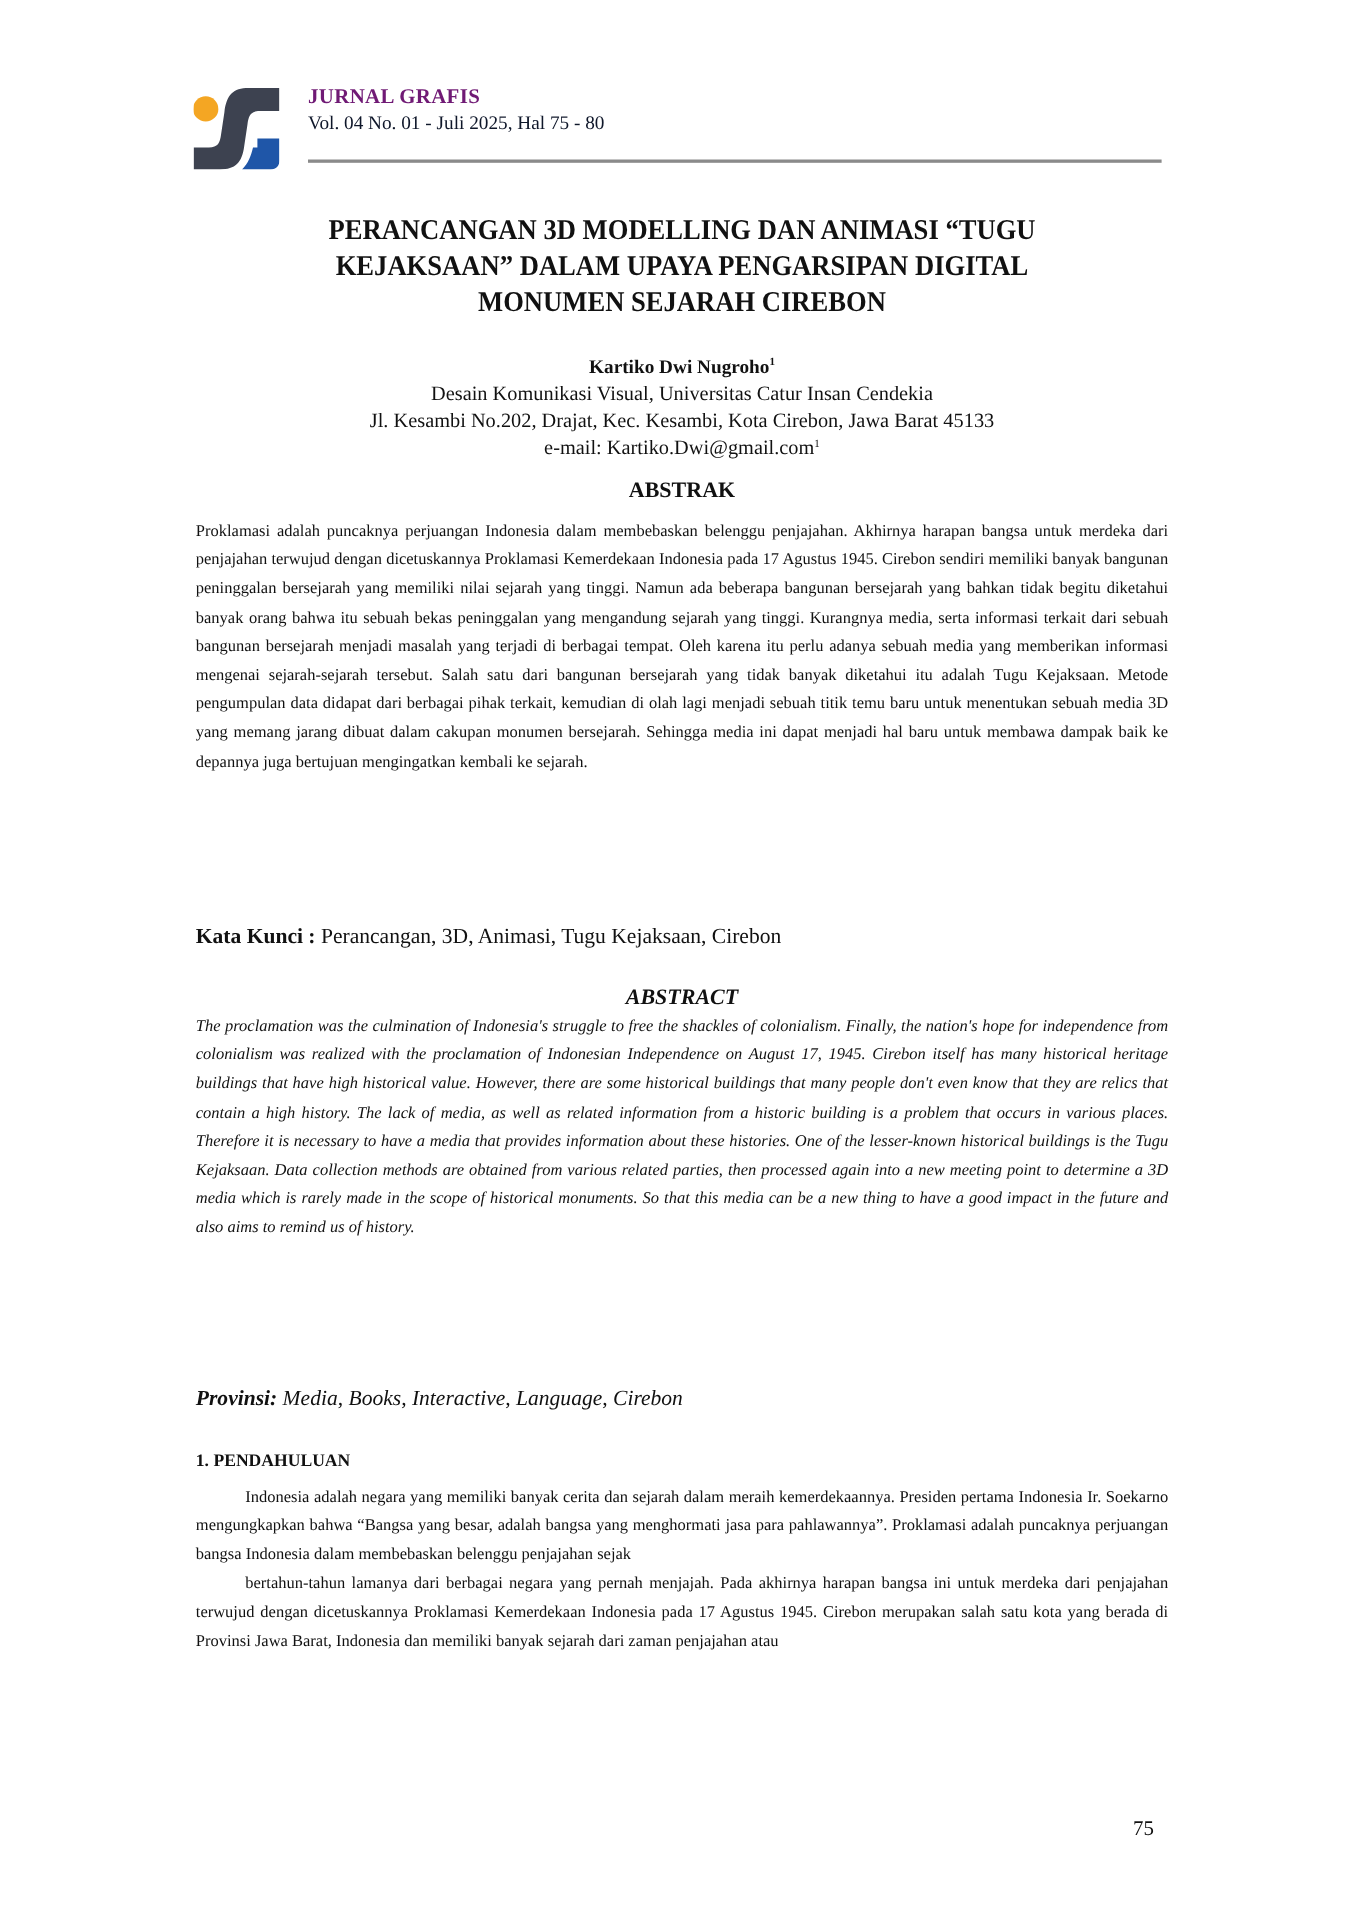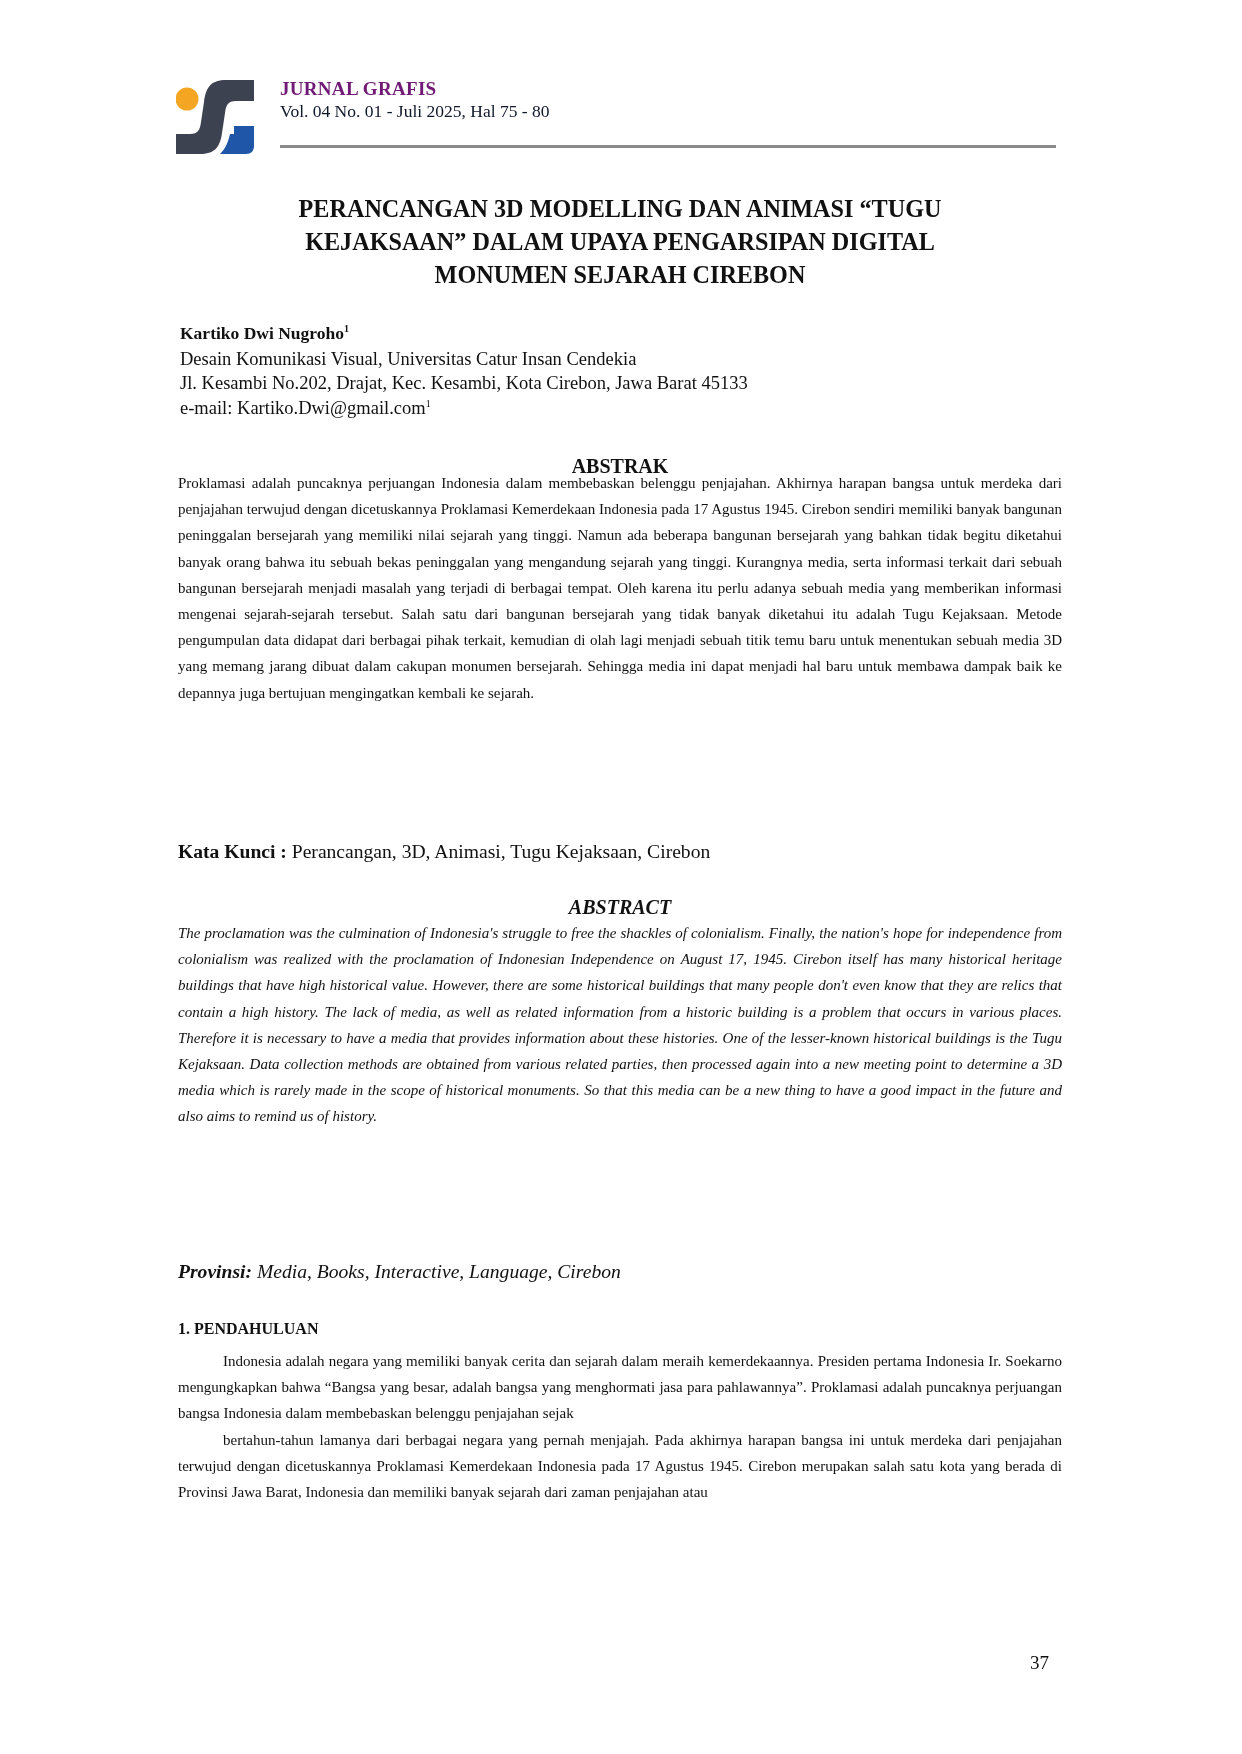--- a/index.html
+++ b/index.html
@@ -19,28 +19,28 @@
       font-family: "Liberation Serif", serif; font-size: 17.5px; color: #0f172a;
     }
     .header-rule {
       position: absolute; left: 104px; top: 71px; width: 776px; height: 3px; background: #8a8a8a;
     }
     .title {
       position: absolute; left: 180px; top: 192px; width: 880px;
       text-align: center; font-weight: bold; font-size: 26px; line-height: 33px;
       transform: scaleX(0.93); transform-origin: center top;
     }
-    .center-block { position: absolute; left: 180px; width: 880px; font-size: 18.5px; }
+    .center-block { position: absolute; left: 180px; width: 880px; text-align: center; font-size: 18.5px; }
     .author { top: 323px; font-weight: bold; font-size: 17.5px; }
     .affil { top: 349px; }
     .addr { top: 373px; }
     .email { top: 398px; }
     sup { font-size: 10px; vertical-align: 7px; line-height: 0; }
     .section-head { position: absolute; left: 180px; width: 880px; text-align: center; font-weight: bold; font-size: 20px; }
-    .abstrak-head { top: 455px; }
+    .abstrak-head { top: 435px; }
     .abstract-head { top: 896px; font-style: italic; }
     .para {
       position: absolute; left: 178px; width: 884px;
       font-size: 15px; line-height: 26.2px; text-align: justify;
     }
     .abstrak-body { top: 470px; }
     .abstract-body { top: 920px; font-style: italic; }
     .kw { position: absolute; left: 178px; width: 884px; font-size: 19.6px; }
     .kata-kunci { top: 841px; }
     .keywords { top: 1261px; font-style: italic; }
@@ -82,13 +82,13 @@
 <div class="section-head abstract-head">ABSTRACT</div>
 <div class="para abstract-body">The proclamation was the culmination of Indonesia's struggle to free the shackles of colonialism. Finally, the nation's hope for independence from colonialism was realized with the proclamation of Indonesian Independence on August 17, 1945. Cirebon itself has many historical heritage buildings that have high historical value. However, there are some historical buildings that many people don't even know that they are relics that contain a high history. The lack of media, as well as related information from a historic building is a problem that occurs in various places. Therefore it is necessary to have a media that provides information about these histories. One of the lesser-known historical buildings is the Tugu Kejaksaan. Data collection methods are obtained from various related parties, then processed again into a new meeting point to determine a 3D media which is rarely made in the scope of historical monuments. So that this media can be a new thing to have a good impact in the future and also aims to remind us of history.</div>
 <div class="kw keywords"><b>Provinsi:</b><span> Media, Books, Interactive, Language, Cirebon</span></div>
 
 <div class="h1">1. PENDAHULUAN</div>
 <div class="para intro">
   <p>Indonesia adalah negara yang memiliki banyak cerita dan sejarah dalam meraih kemerdekaannya. Presiden pertama Indonesia Ir. Soekarno mengungkapkan bahwa “Bangsa yang besar, adalah bangsa yang menghormati jasa para pahlawannya”. Proklamasi adalah puncaknya perjuangan bangsa Indonesia dalam membebaskan belenggu penjajahan sejak</p>
   <p>bertahun-tahun lamanya dari berbagai negara yang pernah menjajah. Pada akhirnya harapan bangsa ini untuk merdeka dari penjajahan terwujud dengan dicetuskannya Proklamasi Kemerdekaan Indonesia pada 17 Agustus 1945. Cirebon merupakan salah satu kota yang berada di Provinsi Jawa Barat, Indonesia dan memiliki banyak sejarah dari zaman penjajahan atau</p>
 </div>
 
-<div class="page-num">37</div>
+<div class="page-num">75</div>
 
 </body></html>

